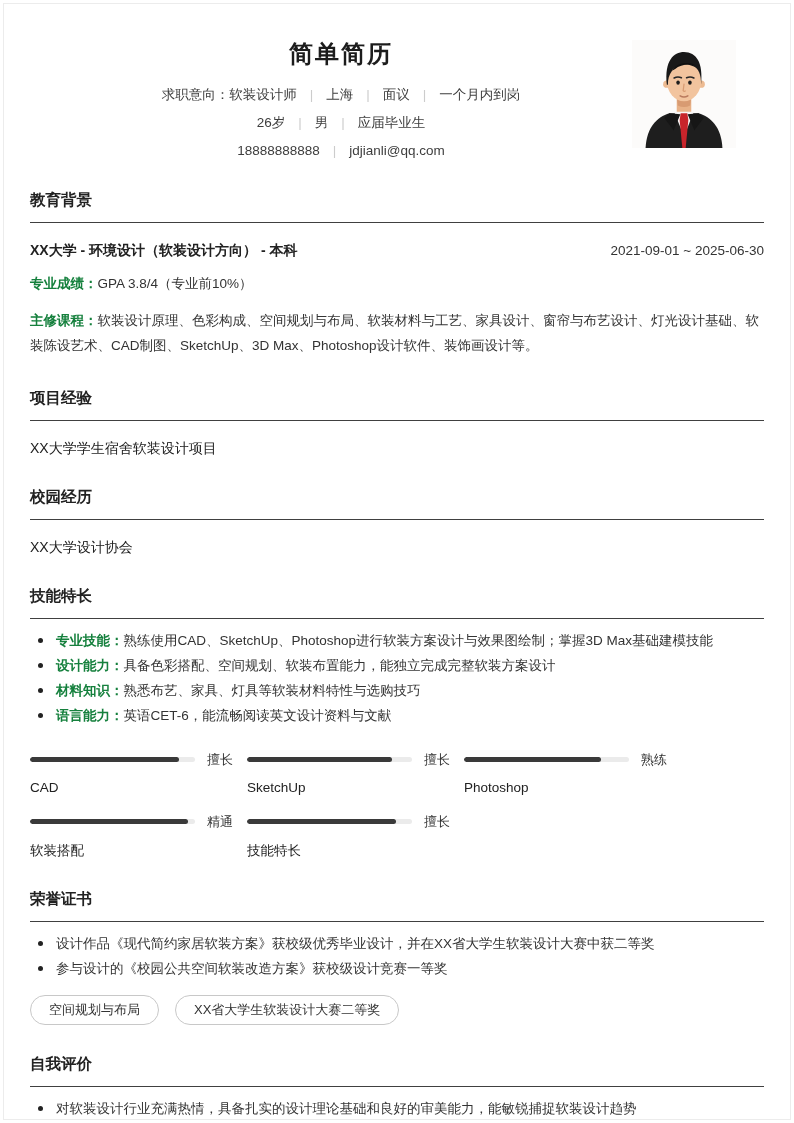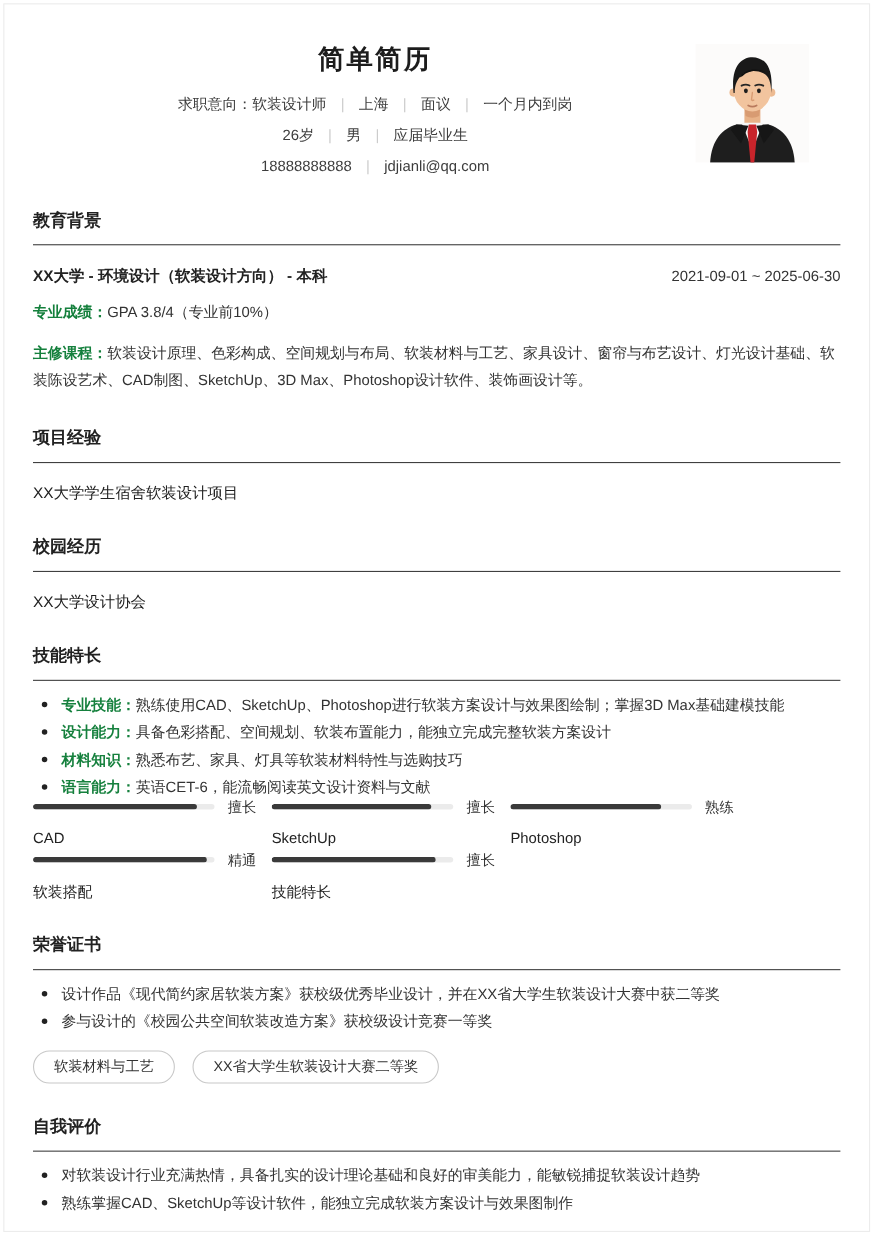--- a/index.html
+++ b/index.html
@@ -77,22 +77,22 @@
     width: 5px;
     height: 5px;
     border-radius: 50%;
     background: #222222;
   }
 
   
   .bars {
     display: grid;
     grid-template-columns: repeat(3, 217px);
-    row-gap: 4px;
-    margin-top: 0;
+    row-gap: 18px;
+    margin-top: 26px;
   }
   .bar-row { display: flex; align-items: center; }
   .bar-track { width: 165px; height: 5px; background: #ebebeb; border-radius: 3px; overflow: hidden; flex: none; }
   .bar-fill { height: 100%; background: #3a3a3a; border-radius: 3px; }
   .bar-level { margin-left: 12px; font-size: 13px; color: #333333; white-space: nowrap; }
   .bar-name { margin-top: 11px; font-size: 13.5px; color: #222222; }
 
   
   .tags { display: flex; gap: 16px; margin-top: 17px; }
   .tag {
@@ -246,21 +246,21 @@
     </div>
   </div>
 
   <div class="section">
     <div class="section-title">荣誉证书</div>
     <ul class="bullets">
       <li>设计作品《现代简约家居软装方案》获校级优秀毕业设计，并在XX省大学生软装设计大赛中获二等奖</li>
       <li>参与设计的《校园公共空间软装改造方案》获校级设计竞赛一等奖</li>
     </ul>
     <div class="tags">
-      <span class="tag">软装材料与工艺</span>
+      <span class="tag">空间规划与布局</span>
       <span class="tag">XX省大学生软装设计大赛二等奖</span>
     </div>
   </div>
 
   <div class="section">
     <div class="section-title">自我评价</div>
     <ul class="bullets">
       <li>对软装设计行业充满热情，具备扎实的设计理论基础和良好的审美能力，能敏锐捕捉软装设计趋势</li>
       <li>熟练掌握CAD、SketchUp等设计软件，能独立完成软装方案设计与效果图制作</li>
 

